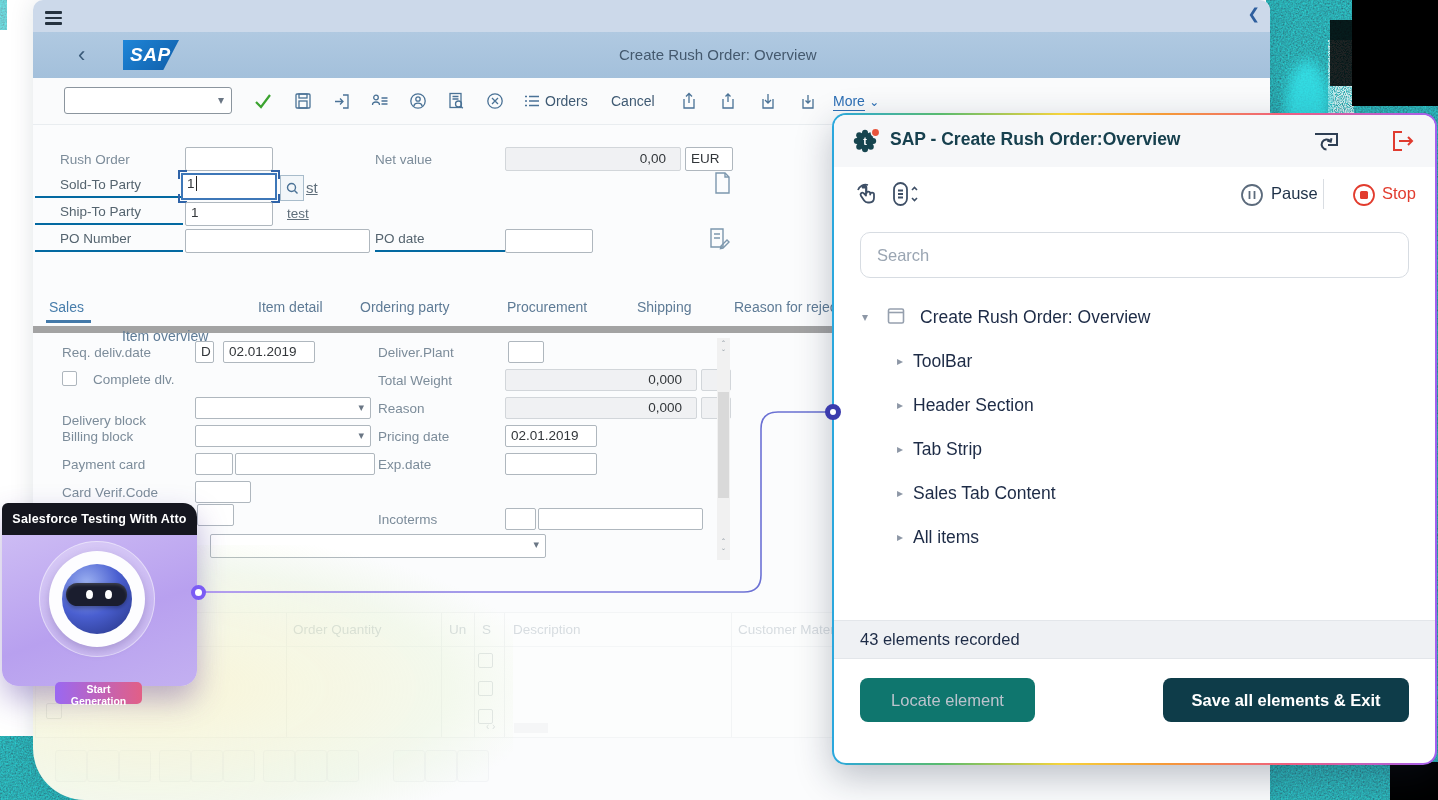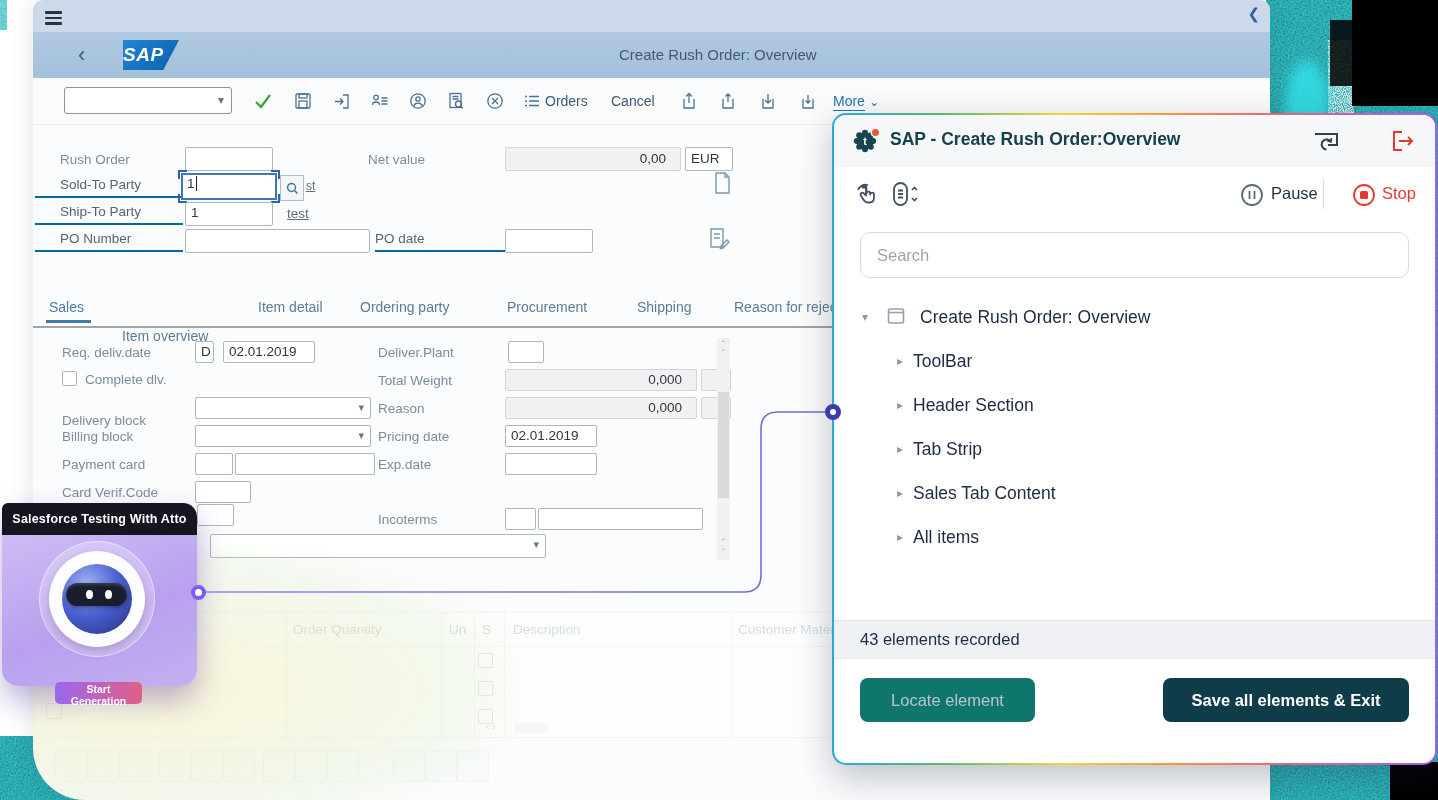--- a/index.html
+++ b/index.html
@@ -8,21 +8,21 @@
   .abs{position:absolute;}
   
   .sap-window{left:33px;top:0;width:1237px;height:800px;background:#fbfcfd;
     border-radius:10px 10px 0 52px;overflow:hidden;z-index:10;box-shadow:0 0 24px rgba(20,40,60,.12);}
   .topstrip{left:0;top:0;width:100%;height:32px;background:#ccd9ea;}
   .hamburger div{width:17px;height:2.5px;background:#25323f;margin:3px 0;border-radius:1px;}
   .sapheader{left:0;top:32px;width:100%;height:46px;background:linear-gradient(#b0c9e1,#a3c0db);}
   .backchev{color:#3a5a78;font-size:22px;line-height:46px;}
   .saplogo{width:56px;height:30px;background:linear-gradient(135deg,#1f86d8,#0f5da8);
     clip-path:polygon(0 0,100% 0,72% 100%,0 100%);color:#fff;font-weight:bold;font-style:italic;
-    font-size:19px;line-height:30px;padding-left:0;box-sizing:border-box;letter-spacing:.5px;}
+    font-size:19px;line-height:30px;padding-left:7px;box-sizing:border-box;letter-spacing:.5px;}
   .wintitle{color:#44596e;font-size:15px;}
   .toolbar{left:0;top:78px;width:100%;height:46px;background:#fafbfc;border-bottom:1px solid #e9edf0;}
   .combo{left:31px;top:9px;width:168px;height:27px;background:#fff;border:1px solid #8b959e;
     border-radius:3px;box-sizing:border-box;}
   .combo .dd{position:absolute;right:7px;top:5px;color:#6a7684;font-size:12px;}
   .tbico{width:26px;height:26px;top:10px;display:flex;align-items:center;justify-content:center;color:#4a7296;}
   .tbtxt{top:15px;color:#3f5a73;font-size:14px;}
   .morelink{color:#2c6fb5;font-size:14px;border-bottom:1px solid #2c6fb5;padding-bottom:1px;}
   
   .flabel{color:#7c8c9a;font-size:13.5px;}
@@ -222,39 +222,39 @@
         </svg>
       </div>
     <div class="abs" style="left:800px;top:14px;">
       <span class="morelink">More</span>
       <span style="color:#2c6fb5;font-size:12px;">⌄</span>
     </div>
   </div>
 
   <div class="abs flabel" style="left:27px;top:152px;">Rush Order</div>
   <div class="abs inp" style="left:152px;top:147px;width:88px;height:24px;"></div>
-  <div class="abs flabel" style="left:335px;top:152px;">Net value</div>
+  <div class="abs flabel" style="left:342px;top:152px;">Net value</div>
   <div class="abs inp ro" style="left:472px;top:147px;width:176px;height:24px;line-height:18px;">0,00</div>
   <div class="abs inp" style="left:652px;top:147px;width:48px;height:24px;line-height:18px;">EUR</div>
 
   <div class="abs flabel-u" style="left:2px;top:177px;width:148px;padding-left:25px;">Sold-To Party</div>
   <div class="abs focusbox" style="left:148px;top:173px;width:96px;height:27px;">
     <span>1</span><span style="border-left:1px solid #222;margin-left:1px;">&nbsp;</span>
     <div class="corner" style="left:-5px;top:-5px;border-right:none;border-bottom:none;"></div>
     <div class="corner" style="right:-5px;top:-5px;border-left:none;border-bottom:none;"></div>
     <div class="corner" style="left:-5px;bottom:-5px;border-right:none;border-top:none;"></div>
     <div class="corner" style="right:-5px;bottom:-5px;border-left:none;border-top:none;"></div>
   </div>
   <div class="abs" style="left:247px;top:175px;width:22px;height:24px;border:1px solid #a8bccb;background:#f2f6f9;display:flex;align-items:center;justify-content:center;">
     <svg width="13" height="13" viewBox="0 0 13 13" fill="none" stroke="#4a7296" stroke-width="1.4">
         <circle cx="5.5" cy="5.5" r="4"></circle>
         <path d="M8.5 8.5 l3 3"></path>
       </svg>
   </div>
-  <div class="abs" style="left:273px;top:179px;color:#5f6e7a;font-size:12px;text-decoration:underline;">st</div>
+  <div class="abs" style="left:273px;top:179px;color:#5f6e7a;font-size:15px;text-decoration:underline;">st</div>
 
   <div class="abs flabel-u" style="left:2px;top:204px;width:148px;padding-left:25px;">Ship-To Party</div>
   <div class="abs inp" style="left:152px;top:202px;width:88px;height:24px;">1</div>
   <div class="abs" style="left:254px;top:206px;color:#5f6e7a;font-size:13.5px;text-decoration:underline;">test</div>
 
   <div class="abs flabel-u" style="left:2px;top:231px;width:148px;padding-left:25px;">PO Number</div>
   <div class="abs inp" style="left:152px;top:229px;width:185px;height:24px;"></div>
   <div class="abs flabel-u" style="left:342px;top:231px;width:130px;">PO date</div>
   <div class="abs inp" style="left:472px;top:229px;width:88px;height:24px;"></div>
 
@@ -263,39 +263,39 @@
         <path d="M5 3 h9 l4 4 v16 h-13 z"></path>
         <path d="M14 3 v4 h4"></path>
       </svg></div>
   <div class="abs" style="left:674px;top:226px;color:#7c97ad;">
     <svg width="24" height="26" viewBox="0 0 24 26" fill="none" stroke="currentColor" stroke-width="1.4">
         <path d="M4 3 h12 v18 h-12 z"></path>
         <path d="M7 8 h6 M7 12 h6"></path>
         <path d="M14 20 l6-6 2 2 -6 6 -2.5 .5 z"></path>
       </svg></div>
 
-  <div class="abs" style="left:0;top:290px;width:800px;height:36px;border-bottom:2px solid #a3a3a3;">
+  <div class="abs" style="left:0;top:290px;width:800px;height:36px;border-bottom:7px solid #a3a3a3;">
     <div class="abs tab active" style="left:16px;">Sales</div>
     <div class="abs tab" style="left:89px;margin-top:29px;">Item overview</div>
     <div class="abs tab" style="left:225px;">Item detail</div>
     <div class="abs tab" style="left:327px;">Ordering party</div>
     <div class="abs tab" style="left:474px;">Procurement</div>
     <div class="abs tab" style="left:604px;">Shipping</div>
     <div class="abs tab" style="left:701px;white-space:nowrap;">Reason for rejection</div>
     <div class="abs" style="left:13px;top:30px;width:45px;height:3px;background:#4379a9;"></div>
   </div>
 
   <div class="abs flabel" style="left:29px;top:345px;">Req. deliv.date</div>
   <div class="abs inp" style="left:162px;top:341px;width:19px;height:22px;">D</div>
   <div class="abs inp" style="left:190px;top:341px;width:92px;height:22px;">02.01.2019</div>
   <div class="abs flabel" style="left:345px;top:345px;">Deliver.Plant</div>
   <div class="abs inp" style="left:475px;top:341px;width:36px;height:22px;"></div>
 
   <div class="abs cbx" style="left:29px;top:371px;width:15px;height:15px;"></div>
-  <div class="abs flabel" style="left:52px;top:372px;">Complete dlv.</div>
+  <div class="abs flabel" style="left:60px;top:372px;">Complete dlv.</div>
   <div class="abs flabel" style="left:345px;top:373px;">Total Weight</div>
   <div class="abs inp ro" style="left:472px;top:369px;width:192px;height:22px;line-height:16px;">0,000</div>
   <div class="abs inp ro" style="left:668px;top:369px;width:30px;height:22px;"></div>
 
   <div class="abs flabel" style="left:29px;top:401px;margin-top:12px;">Delivery block</div>
   <div class="abs inp" style="left:162px;top:397px;width:176px;height:22px;">
       <span class="ddarrow">▾</span>
     </div>
   <div class="abs flabel" style="left:345px;top:401px;">Reason</div>
   <div class="abs inp ro" style="left:472px;top:397px;width:192px;height:22px;line-height:16px;">0,000</div>

